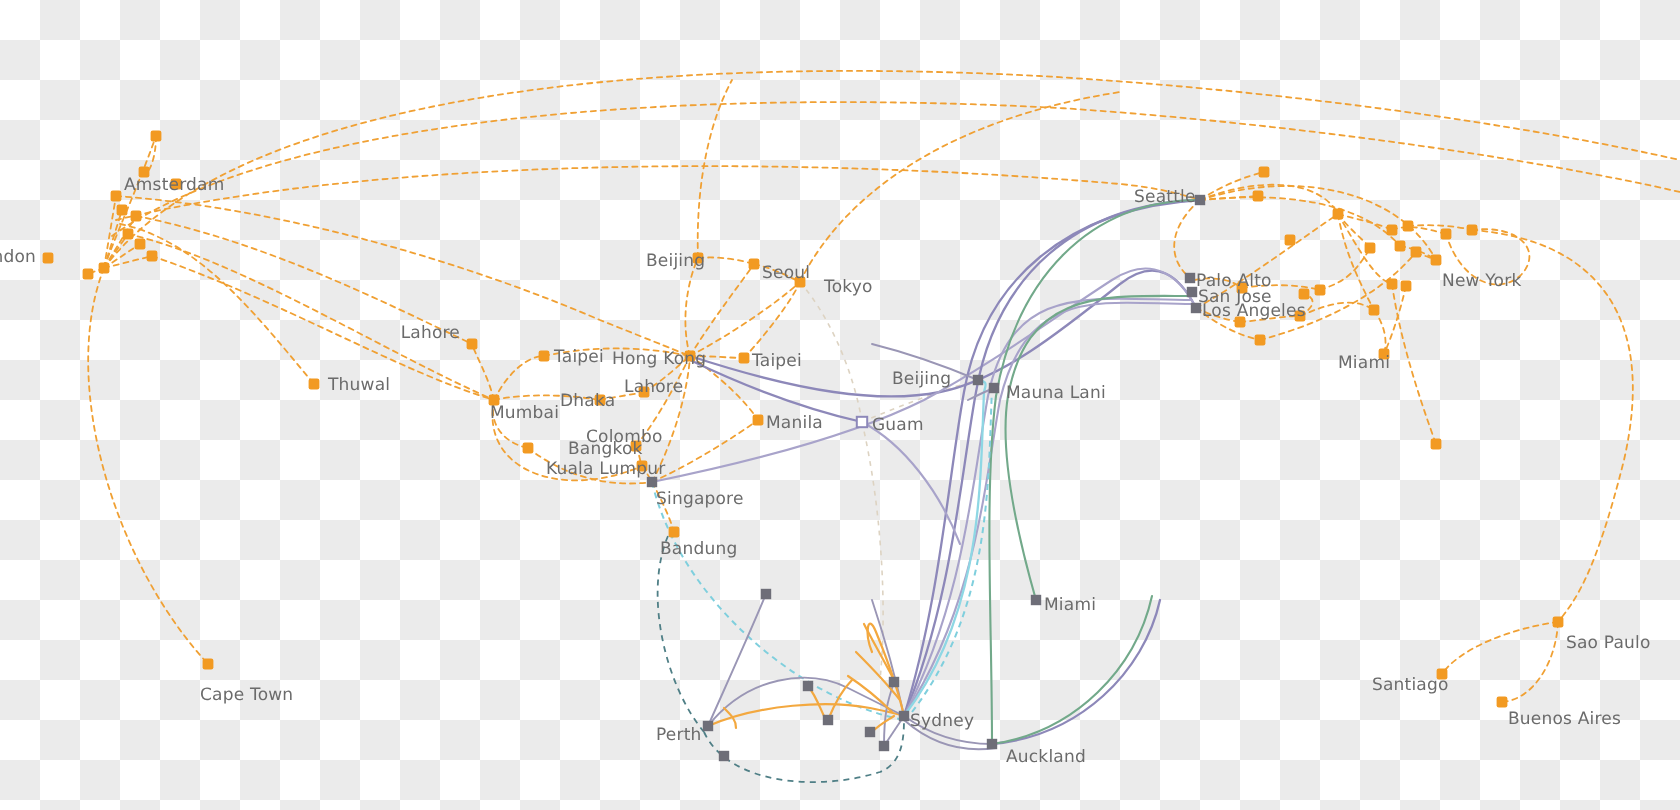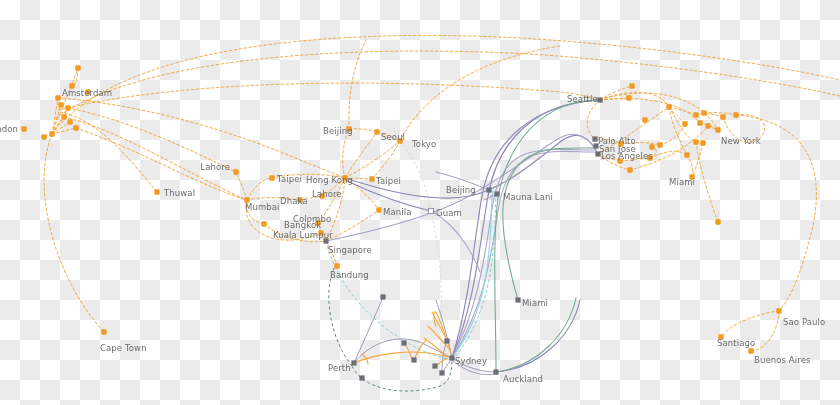--- a/index.html
+++ b/index.html
@@ -352,21 +352,21 @@
       <div class="city-label" style="left: 436px; top: 209px;">Guam</div>
       <div class="city-label" style="left: 446px; top: 186px;">Beijing</div>
       <div class="city-label" style="left: 503px; top: 193px;">Mauna Lani</div>
       <div class="city-label" style="left: 567px; top: 95px;">Seattle</div>
       <div class="city-label" style="left: 598px; top: 137px;">Palo Alto</div>
       <div class="city-label" style="left: 599px; top: 145px;">San Jose</div>
       <div class="city-label" style="left: 601px; top: 152px;">Los Angeles</div>
       <div class="city-label" style="left: 721px; top: 137px;">New York</div>
       <div class="city-label" style="left: 669px; top: 178px;">Miami</div>
       <div class="city-label" style="left: 783px; top: 318px;">Sao Paulo</div>
-      <div class="city-label" style="left: 686px; top: 339px; margin-left: 31px;">Santiago</div>
+      <div class="city-label" style="left: 686px; top: 339px;">Santiago</div>
       <div class="city-label" style="left: 754px; top: 356px;">Buenos Aires</div>
       <div class="city-label" style="left: 522px; top: 299px;">Miami</div>
       <div class="city-label" style="left: 503px; top: 375px; text-align: right;">Auckland</div>
       <div class="city-label" style="left: 455px; top: 357px;">Sydney</div>
       <div class="city-label" style="left: 328px; top: 364px;">Perth</div>
     </div>
 
 </div>
 
 </body></html>

